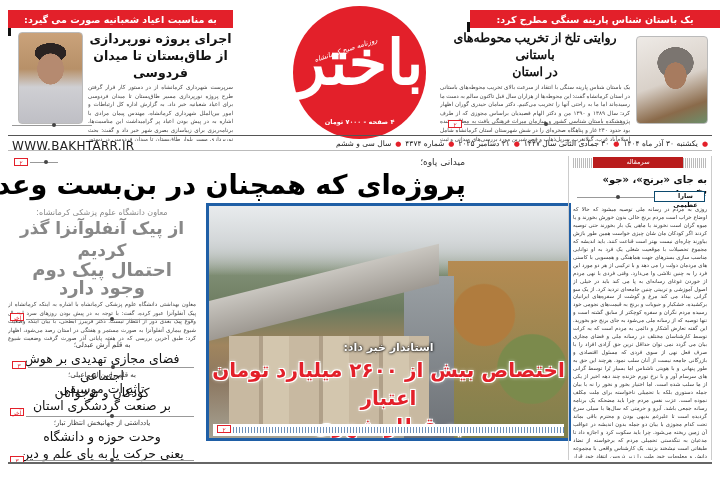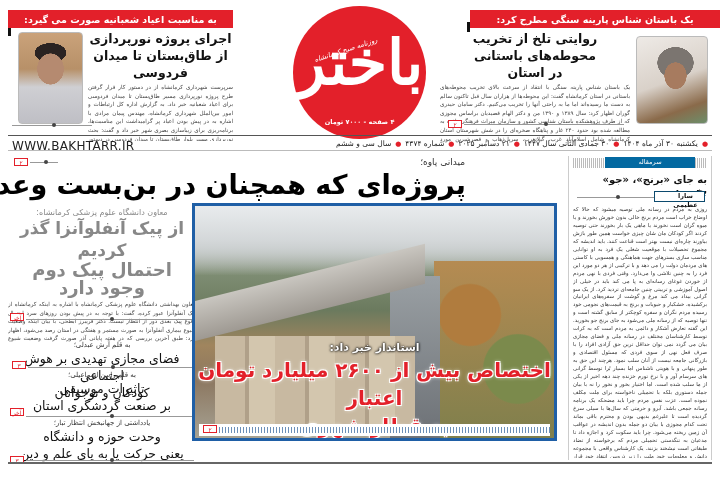--- a/index.html
+++ b/index.html
@@ -49,37 +49,37 @@
 
     
     .lc-sub { position: absolute; left: 8px; width: 188px; text-align: center; }
     .gray-kicker { font-size: 8px; color: #888; }
     .gray-title { font-size: 17px; color: #888; font-weight: bold; line-height: 22px; }
     .gray-sub { font-size: 18px; color: #888; font-weight: bold; line-height: 18px; }
     .small-kicker { font-size: 7px; color: #333; line-height: 10px; }
     .col-title { font-size: 12.5px; color: #111; line-height: 17px; }
 
     
-    .main-photo { position: absolute; left: 192px; top: 203px; width: 365px; height: 238px; border: 3px solid #1f5fa6;
+    .main-photo { position: absolute; left: 206px; top: 203px; width: 365px; height: 238px; border: 3px solid #1f5fa6;
       background:
         linear-gradient(180deg, rgba(235,238,240,0.9) 0%, rgba(210,214,216,0.8) 18%, transparent 30%),
         linear-gradient(180deg, #cfd3d6 0%, #c5c8c8 15%, #7d8c72 30%, #6b7a5e 45%, #a0855e 60%, #8c7760 75%, #a6a293 100%); overflow: hidden; }
     .bridge { position: absolute; left: 0; top: 95px; width: 230px; height: 40px; background: linear-gradient(180deg,#c9c6c0,#9e9992); transform: skewY(-14deg); transform-origin: left top; }
     .pillars { position: absolute; left: 20px; top: 130px; width: 200px; height: 100px; background: repeating-linear-gradient(90deg,#c8b9a1 0 30px,#b0a089 30px 34px,#d3c6ae 34px 60px); }
     .road { position: absolute; left: 195px; top: 70px; width: 50px; height: 165px; background: linear-gradient(180deg,#9aa0a4,#6c7075); }
     .trees-r { position: absolute; right: 0; top: 55px; width: 120px; height: 180px; background: radial-gradient(circle at 30% 30%, #b07c3e 0 20%, transparent 21%), radial-gradient(circle at 70% 60%, #7b8a4c 0 25%, transparent 26%), linear-gradient(180deg,#b58b52,#7e7f4c); }
     .photo-kicker { position: absolute; left: 0; right: 0; top: 135px; text-align: center; color: #fff; font-size: 11px; font-weight: bold; text-shadow: 0 0 3px #000, 0 0 2px #000; }
     .photo-title { position: absolute; left: 0; right: 0; top: 150px; text-align: center; color: #e3202a; font-size: 20px; font-weight: 900; line-height: 28px; text-shadow: -1px -1px 0 #fff, 1px -1px 0 #fff, -1px 1px 0 #fff, 1px 1px 0 #fff, 0 0 4px #fff; letter-spacing: -0.5px; }
     .photo-strip { position: absolute; left: 4px; right: 4px; bottom: 2px; height: 12px; background: #fff; }
     .photo-strip .ticks { position: absolute; left: 20px; right: 0; top: 3px; height: 6px; background: repeating-linear-gradient(90deg,#6b8fb8 0 1px,transparent 1px 3px); }
 
     
     .ed-col { position: absolute; left: 568px; top: 156px; width: 144px; height: 304px; border-left: 1px solid #ccc; border-right: 1px solid #ccc; }
     .ed-bar { position: absolute; left: 4px; right: 4px; top: 2px; height: 10px; background: repeating-linear-gradient(90deg,#bbb 0 1px,transparent 1px 2px); }
-    .ed-tag { position: absolute; right: 16px; top: 1px; width: 90px; height: 11px; background: #0369a1; color: #fff; font-size: 6.5px; text-align: center; line-height: 11px; margin-left: 11px; }
+    .ed-tag { position: absolute; right: 28px; top: 1px; width: 90px; height: 11px; background: #b91c1c; color: #fff; font-size: 6.5px; text-align: center; line-height: 11px; margin-left: 11px; }
     .ed-title { position: absolute; right: 4px; top: 18px; font-size: 10px; font-weight: bold; color: #111; }
     .ed-author { position: absolute; right: 6px; top: 35px; width: 51px; height: 11px; border: 1px solid #0c4a6e; font-size: 6.5px; font-weight: bold; color: #111; text-align: center; line-height: 9px; background: #fff; padding-left: 12px; }
     .ed-body { position: absolute; left: 4px; right: 4px; top: 50px; font-size: 5.4px; line-height: 7.95px; color: #333; text-align: justify; }
 
     .bottom-rule { position: absolute; left: 8px; right: 8px; top: 462px; height: 2px; background: #666; }
   </style>
 </head>
 <body>
 
 <div class="banner banner-left">
@@ -96,21 +96,21 @@
 <div class="logo-circle">
   <div class="logo-text">باختر</div>
   <div class="logo-sub">روزنامه صبح کرمانشاه</div>
   <div class="logo-price">۴ صفحه - ۷۰۰۰ تومان</div>
 </div>
 
 <div class="banner banner-right">
   <span>یک باستان شناس پارینه سنگی مطرح کرد:</span>
 </div>
 <div class="photo photo-man2"></div>
-<div class="abs" style="left:440px; top:30px; width:190px;">
+<div class="abs" style="left:440px; top:30px; width:190px;font-family:Liberation Serif, serif;">
   <div class="teaser-title">روایتی تلخ از تخریب محوطه‌های باستانی</div>
   <div class="teaser-title">در استان</div>
   <div class="teaser-body" style="height:60px; overflow:hidden; margin-top:2px;">یک باستان شناس پارینه سنگی با انتقاد از سرعت بالای تخریب محوطه‌های باستانی در استان کرمانشاه گفت: این محوطه‌ها از هزاران سال قبل تاکنون سالم به دست ما رسیده‌اند اما ما به راحتی آنها را تخریب می‌کنیم. دکتر سامان حیدری گوران اظهار کرد: سال ۱۳۸۹ و ۱۳۹۰ من و دکتر الهام قصیدیان براساس مجوزی که از طرف پژوهشکده باستان شناسی کشور و سازمان میراث فرهنگی یافت به مطالعه شده بود حدود ۲۴۰ غار و پناهگاه صخره‌ای را در شش شهرستان استان کرمانشاه شامل اسلام‌آباد غرب، گیلانغرب، سرپل‌ذهاب و قصرشیرین مورد بررسی‌های میدانی و ثبت و ضبط قرار دادیم.</div>
 </div>
 <div class="page-num" style="left:448px; top:120px;">۲</div>
 <div class="dotline" style="left:464px; top:124px; width:160px;"></div>
 
 <div class="rule" style="top:135px;"></div>
 <div class="website">WWW.BAKHTARR.IR</div>
 <div class="dateline">

